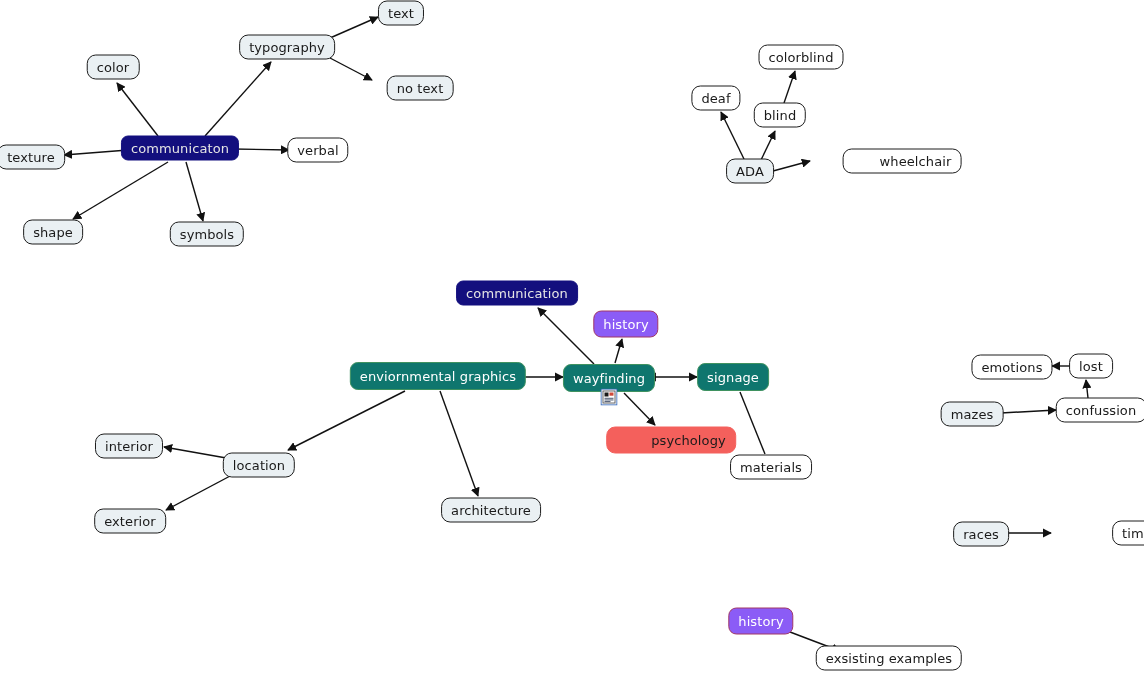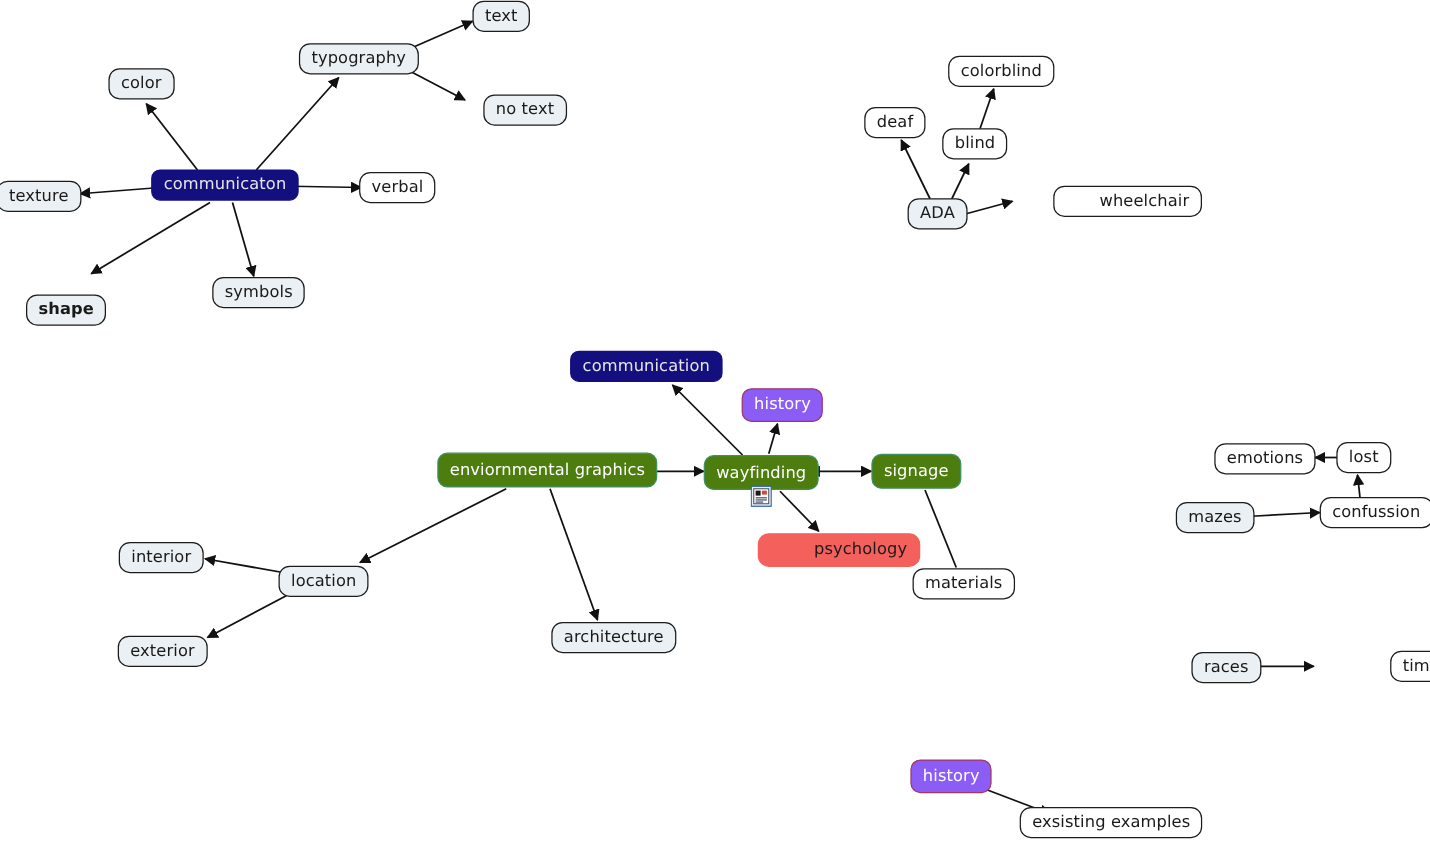--- a/index.html
+++ b/index.html
@@ -50,21 +50,21 @@
     border: 1px solid #1c1c1c;
     color: #1a1a1a;
   }
   .node.navy {
     background: #130f7e;
     border: 1px solid #130f7e;
     color: #e5e5e5;
     border-radius: 7px;
   }
   .node.green {
-    background: #4d7c0f;
+    background: #0f766e;
     border: 1px solid #3f9260;
     color: #ffffff;
     border-radius: 8px;
     height: 28px;
   }
   .node.maroon {
     background: #8b5cf6;
     border: 1px solid #a03767;
     color: #ffffff;
     border-radius: 8px;
@@ -143,21 +143,21 @@
       </div>
       <div class="node navy" style="left: 180px; top: 148px; min-width: 104px;">
         <span>communicaton</span>
       </div>
       <div class="node plain" style="left: 31px; top: 157px; min-width: 59px;">
         <span>texture</span>
       </div>
       <div class="node white" style="left: 318px; top: 150px; min-width: 53px;">
         <span>verbal</span>
       </div>
-      <div class="node plain" style="left: 53px; top: 248px; min-width: 50px; font-weight: bold;">
+      <div class="node plain" style="left: 53px; top: 232px; min-width: 50px;">
         <span>shape</span>
       </div>
       <div class="node plain" style="left: 207px; top: 234px; min-width: 62px; justify-content: flex-end;">
         <span>symbols</span>
       </div>
       <div class="node white" style="left: 801px; top: 57px; min-width: 76px;">
         <span>colorblind</span>
       </div>
       <div class="node white" style="left: 716px; top: 98px; min-width: 42px;">
         <span>deaf</span>

